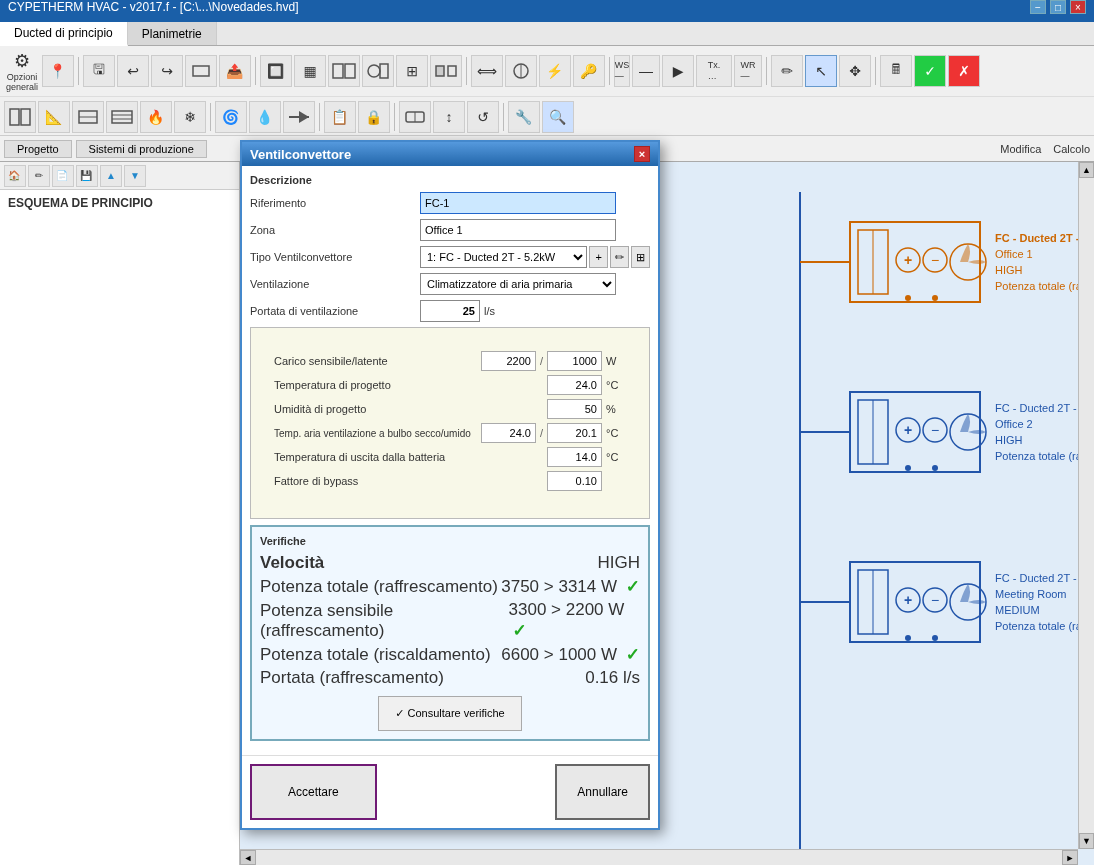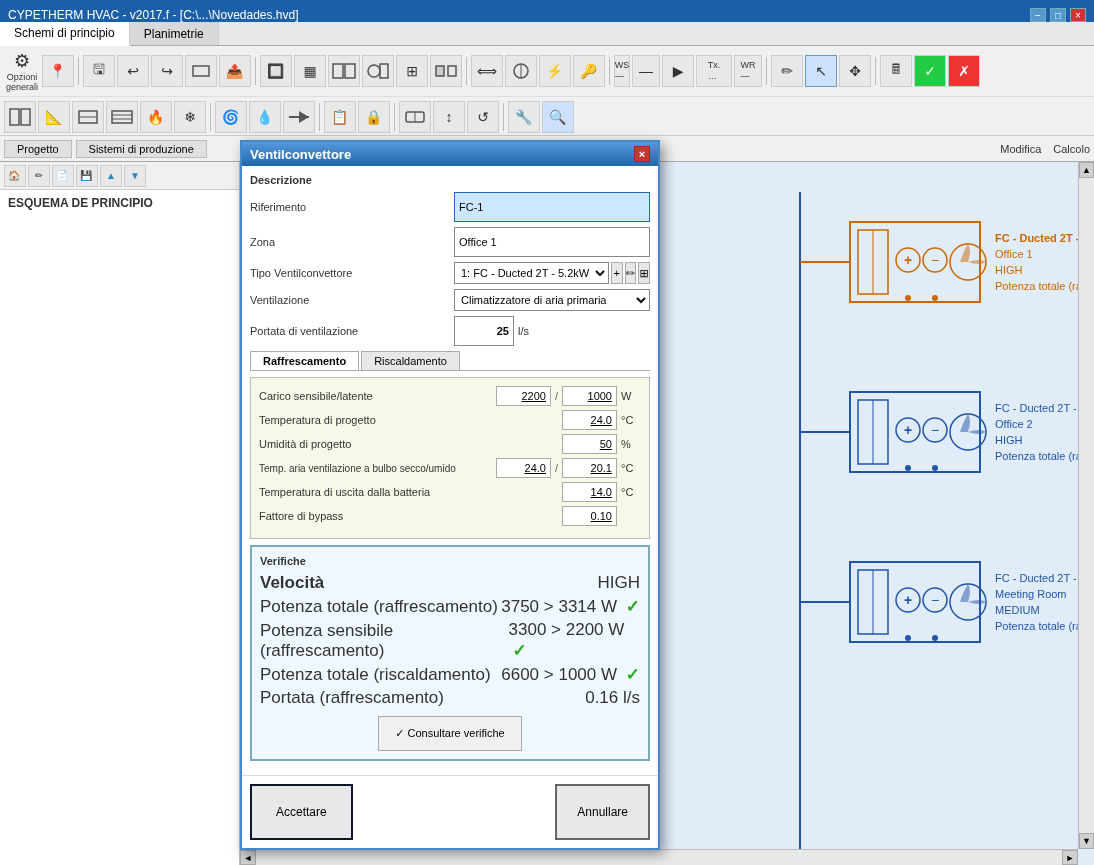--- a/index.html
+++ b/index.html
@@ -1,19 +1,19 @@
 <!DOCTYPE html>
 <html><head>
   <meta charset="utf-8">
   <style>
     * { box-sizing: border-box; margin: 0; padding: 0; }
     body { font-family: 'Segoe UI', Arial, sans-serif; font-size: 12px; background: #c8d8e8; width: 1094px; height: 865px; overflow: hidden; position: relative; }
 
     
-    .title-bar { background: #1a5fa8; color: white; height: 22px; display: flex; align-items: flex-end; justify-content: space-between; padding: 0 8px; font-size: 12px; }
+    .title-bar { background: #1a5fa8; color: white; height: 22px; display: flex; align-items: flex-start; justify-content: space-between; padding: 0 8px; font-size: 12px; }
     .title-bar-controls { display: flex; gap: 4px; }
     .title-btn { width: 16px; height: 14px; background: #5599cc; border: 1px solid #7ab; color: white; font-size: 10px; cursor: pointer; display: flex; align-items: center; justify-content: center; }
 
     
     .menu-tabs { background: #e8e8e8; border-bottom: 1px solid #aaa; display: flex; height: 24px; }
     .menu-tab { padding: 0 14px; display: flex; align-items: center; font-size: 12px; cursor: pointer; border-right: 1px solid #ccc; background: #d8d8d8; }
     .menu-tab.active { background: white; border-bottom: 2px solid white; margin-bottom: -1px; }
 
     
     .toolbar { background: #f0f0f0; border-bottom: 1px solid #ccc; height: 90px; display: flex; flex-direction: column; }
@@ -37,59 +37,59 @@
     .tree-item { padding: 2px 4px; font-size: 12px; font-weight: bold; color: #333; }
 
     
     .canvas-area { flex: 1; background: #e0ecf8; position: relative; overflow: hidden; }
     .modal { position: absolute; top: 140px; left: 240px; width: 420px; background: white; border: 2px solid #4488cc; box-shadow: 4px 4px 12px rgba(0,0,0,0.4); z-index: 100; }
     .modal-title-bar { background: linear-gradient(to bottom, #5599dd, #2266aa); color: white; padding: 4px 8px; display: flex; justify-content: space-between; align-items: center; font-size: 13px; font-weight: bold; }
     .modal-close { width: 16px; height: 16px; background: #cc3333; border: 1px solid #aa2222; color: white; cursor: pointer; display: flex; align-items: center; justify-content: center; font-size: 11px; }
     .modal-body { padding: 8px; }
     .section-title { font-size: 11px; font-weight: bold; color: #333; margin-bottom: 6px; }
     .form-row { display: flex; align-items: center; margin-bottom: 5px; }
-    .form-label { width: 204px; font-size: 11px; color: #333; flex-shrink: 0; }
-    .form-input { height: 30px; border: 1px solid #888; padding: 0 4px; font-size: 11px; background: white; }
+    .form-label { width: 170px; font-size: 11px; color: #333; flex-shrink: 0; }
+    .form-input { height: 22px; border: 1px solid #888; padding: 0 4px; font-size: 11px; background: white; }
     .form-input.highlighted { background: #cce8ff; border-color: #2266cc; }
     .form-input-sm { width: 60px; }
     .form-input-lg { width: 196px; }
     .form-select { height: 22px; border: 1px solid #888; padding: 0 2px; font-size: 11px; background: white; }
     .form-select-lg { width: 196px; }
     .form-unit { font-size: 11px; color: #333; margin-left: 4px; }
     .icon-btn { width: 22px; height: 22px; background: #e8e8e8; border: 1px solid #aaa; cursor: pointer; display: flex; align-items: center; justify-content: center; font-size: 11px; margin-left: 2px; }
 
     
     .modal-tabs { display: flex; border-bottom: 1px solid #aaa; margin-bottom: 6px; }
     .modal-tab { padding: 3px 12px; font-size: 11px; cursor: pointer; background: #e8e8e8; border: 1px solid #aaa; border-bottom: none; margin-right: 2px; }
     .modal-tab.active { background: white; font-weight: bold; }
 
     
-    .modal-table { border: 1px solid #bbb; background: #f8f8e8; padding: 8px; margin-bottom: 6px; }
+    .modal-table { border: 1px solid #bbb; background: #f8f8e8; padding: 23px; margin-bottom: 6px; }
     .table-row-item { display: flex; align-items: center; margin-bottom: 4px; font-size: 11px; }
     .table-label { flex: 1; color: #333; }
     .table-values { display: flex; align-items: center; gap: 4px; }
-    .table-input { width: 55px; height: 20px; border: 1px solid #aaa; padding: 0 4px; font-size: 11px; text-align: right; text-decoration: underline; }
+    .table-input { width: 55px; height: 20px; border: 1px solid #aaa; padding: 0 4px; font-size: 11px; text-align: right; }
     .table-divider { font-size: 11px; color: #666; }
     .table-unit { font-size: 11px; color: #333; width: 20px; }
 
     
     .verifiche-section { border: 2px solid #7ab; background: #f0f8ff; padding: 8px; margin-bottom: 6px; }
     .verifiche-title { font-size: 11px; font-weight: bold; color: #333; margin-bottom: 6px; }
     .verif-row { display: flex; align-items: center; justify-content: space-between; font-size: 17px; margin-bottom: 3px; }
     .verif-label { color: #333; }
     .verif-value { color: #333; }
     .verif-check { color: #22aa22; font-weight: bold; margin-left: 4px; }
     .verif-row-bold .verif-label { font-weight: bold; }
 
     
     .consultare-btn { background: #f0f0f0; border: 1px solid #aaa; padding: 10px 16px; font-size: 11px; cursor: pointer; display: flex; align-items: center; gap: 4px; margin: 0 auto; }
 
     
     .modal-footer { padding: 8px; display: flex; justify-content: space-between; border-top: 1px solid #ddd; }
-    .btn-accept { background: #e8e8e8; border: 2px solid #0f172a; padding: 5px 24px; font-size: 12px; cursor: pointer; }
+    .btn-accept { background: #e8e8e8; border: 2px solid #701a75; padding: 5px 36px; font-size: 12px; cursor: pointer; }
     .btn-cancel { background: #e8e8e8; border: 2px solid #666; padding: 19px 20px; font-size: 12px; cursor: pointer; }
 
     
     .v-scrollbar { position: absolute; right: 0; top: 0; bottom: 16px; width: 16px; background: #e0e0e0; border-left: 1px solid #bbb; }
     .h-scrollbar { position: absolute; bottom: 0; left: 0; right: 16px; height: 16px; background: #e0e0e0; border-top: 1px solid #bbb; }
     .scroll-btn { width: 100%; height: 16px; background: #d0d0d0; border: 1px solid #aaa; display: flex; align-items: center; justify-content: center; font-size: 9px; cursor: pointer; }
     .scroll-track { flex: 1; background: #e8e8e8; }
   </style>
 </head>
 <body>
@@ -97,21 +97,21 @@
 <div class="title-bar">
   <span>CYPETHERM HVAC - v2017.f - [C:\...\Novedades.hvd]</span>
   <div class="title-bar-controls">
     <div class="title-btn">−</div>
     <div class="title-btn">□</div>
     <div class="title-btn" style="background:#cc3333;">×</div>
   </div>
 </div>
 
 <div class="menu-tabs">
-  <div class="menu-tab active">Schemi di principio</div>
+  <div class="menu-tab active">Ducted di principio</div>
   <div class="menu-tab">Planimetrie</div>
 </div>
 
 <div class="toolbar">
   <div class="toolbar-row" style="height:50px;">
 
     <div class="tb-label">
       <span class="icon">⚙</span>
       <span style="font-size:9px;">Opzioni<br>generali</span>
     </div>
@@ -376,24 +376,20 @@
         <option>Climatizzatore di aria primaria</option>
       </select>
     </div>
 
     <div class="form-row">
       <span class="form-label">Portata di ventilazione</span>
       <input class="form-input form-input-sm" type="text" value="25" style="text-align: right; font-weight: bold;">
       <span class="form-unit">l/s</span>
     </div>
 
-    <div class="modal-tabs">
-      <div class="modal-tab active">Raffrescamento</div>
-      <div class="modal-tab">Riscaldamento</div>
-    </div>
 
     <div class="modal-table">
 
       <div class="table-row-item">
         <span class="table-label">Carico sensibile/latente</span>
         <div class="table-values">
           <input class="table-input" type="text" value="2200" style="">
           <span class="table-divider">/</span>
           <input class="table-input" type="text" value="1000" style="">
           <span class="table-unit">W</span>

